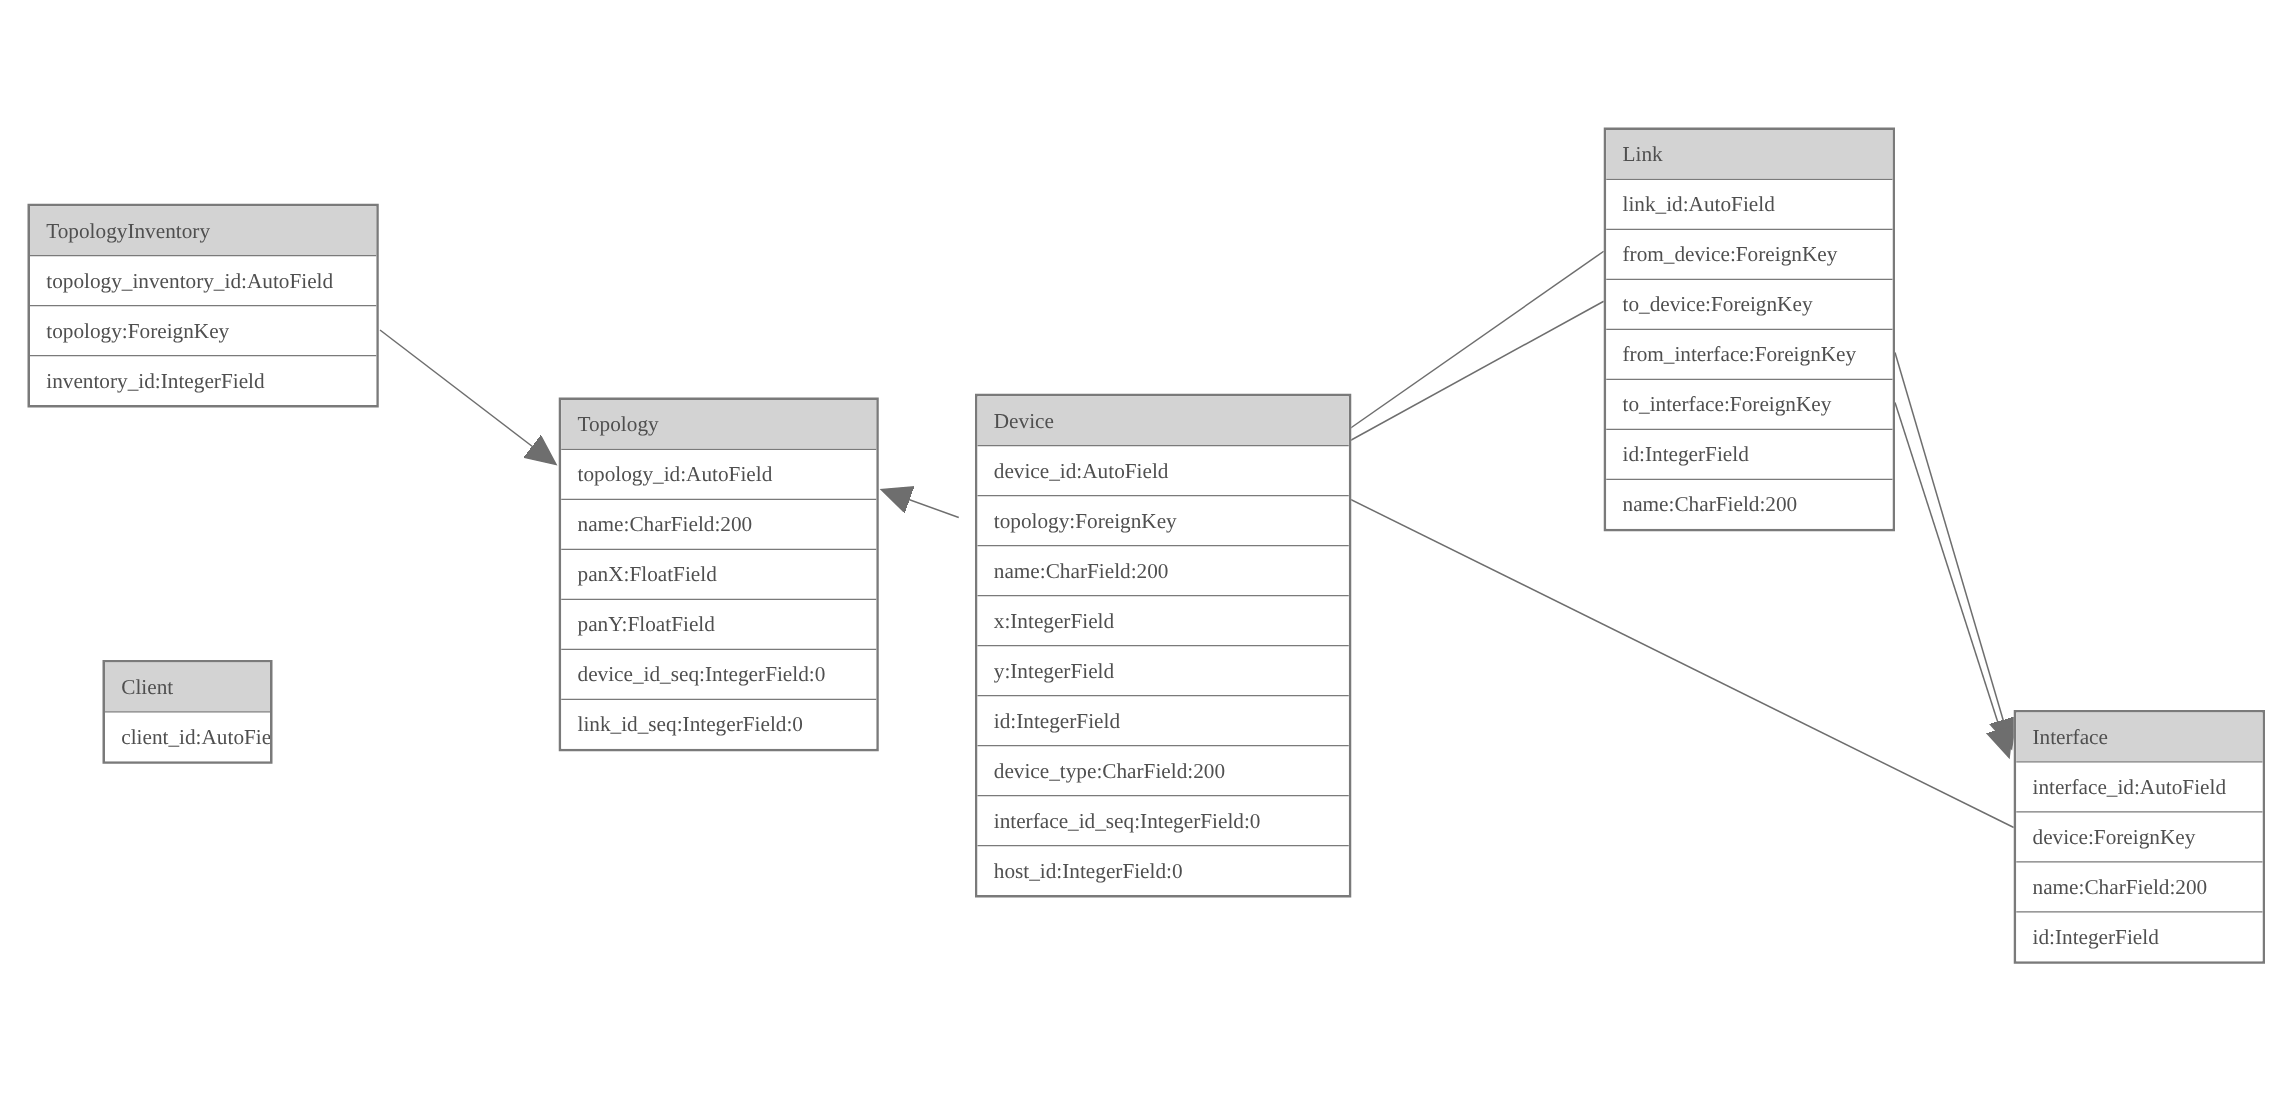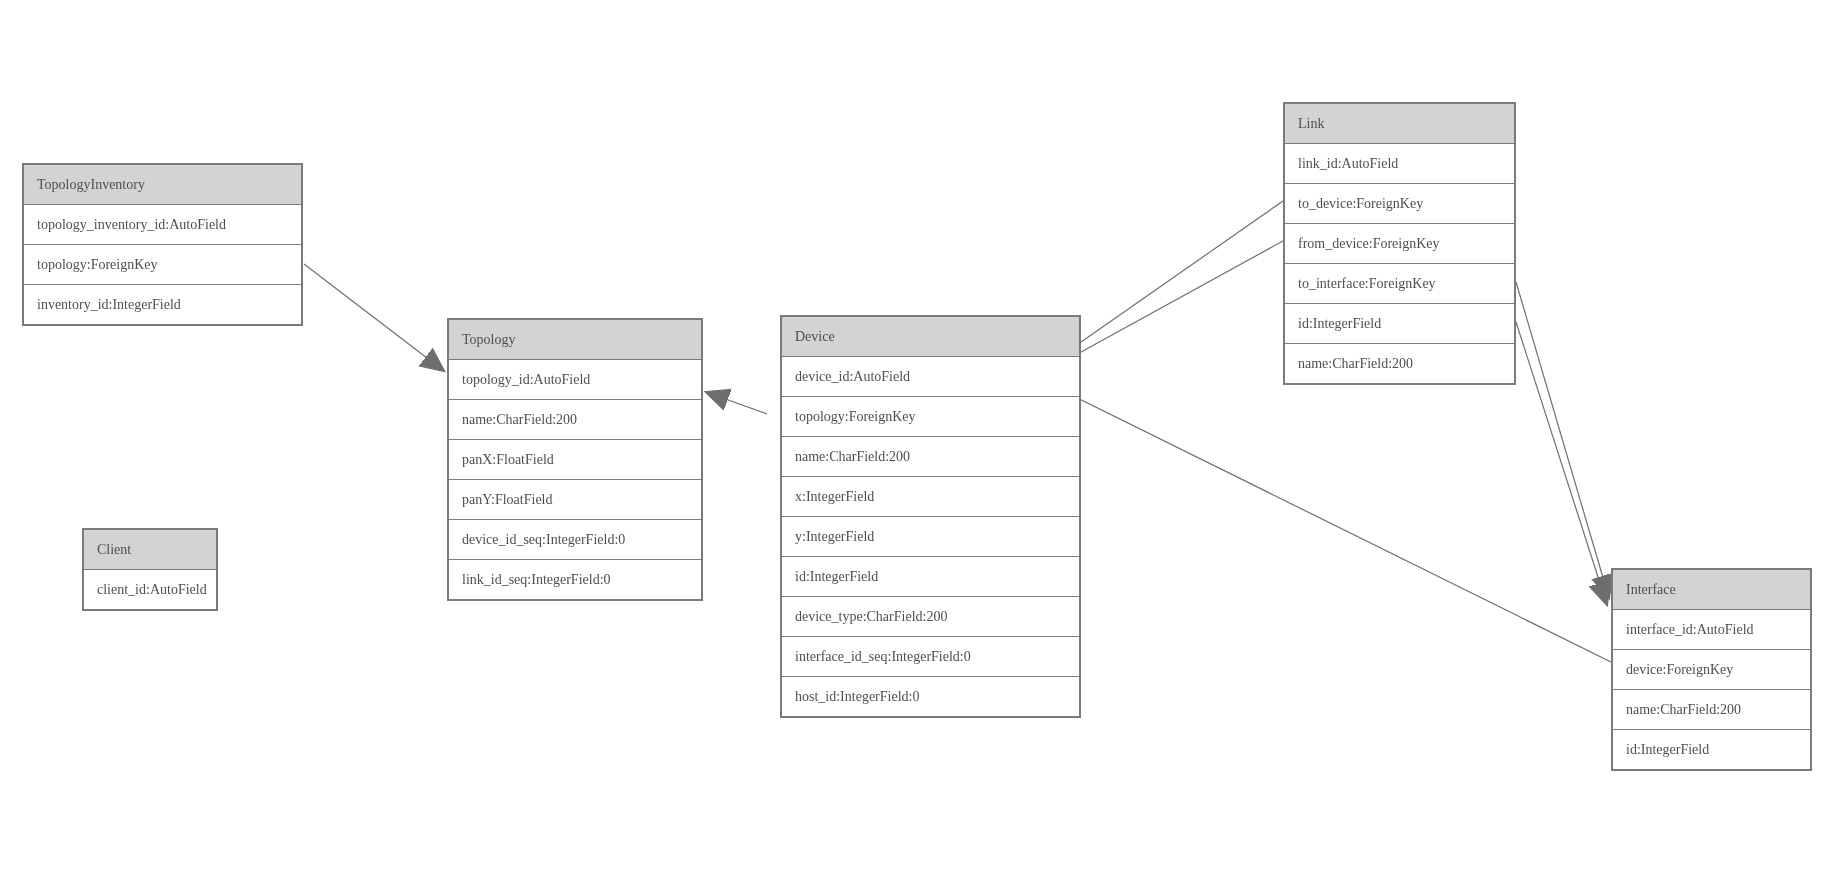--- a/index.html
+++ b/index.html
@@ -16,21 +16,21 @@
     background:var(--bg);
     font-family:"Liberation Serif","DejaVu Serif",serif;
     overflow:hidden;
   }
   .entity{
     position:absolute;
     border:2px solid var(--border);
     background:#fff;
     box-sizing:border-box;
     color:var(--text);
-    font-size:14px;
+    font-size:17px;
   }
   .entity-header{
     height:39px;
     background:var(--header-fill);
     display:flex;align-items:center;
     padding-left:13px;
     box-sizing:border-box;
   }
   .entity-rows .row{
     height:40px;
@@ -109,22 +109,23 @@
         <div class="row">device_type:CharField:200</div>
         <div class="row">interface_id_seq:IntegerField:0</div>
         <div class="row">host_id:IntegerField:0</div>
       </div>
   </div>
 
   <div class="entity" style="left:1283px;top:102px;width:233px;">
     <div class="entity-header">Link</div>
     <div class="entity-rows">
         <div class="row">link_id:AutoField</div>
+        <div class="row">from_device:ForeignKey</div>
         <div class="row">to_device:ForeignKey</div>
-        <div class="row">from_device:ForeignKey</div>
+        <div class="row">from_interface:ForeignKey</div>
         <div class="row">to_interface:ForeignKey</div>
         <div class="row">id:IntegerField</div>
         <div class="row">name:CharField:200</div>
       </div>
   </div>
 
   <div class="entity" style="left:1611px;top:568px;width:201px;">
     <div class="entity-header">Interface</div>
     <div class="entity-rows">
         <div class="row">interface_id:AutoField</div>

